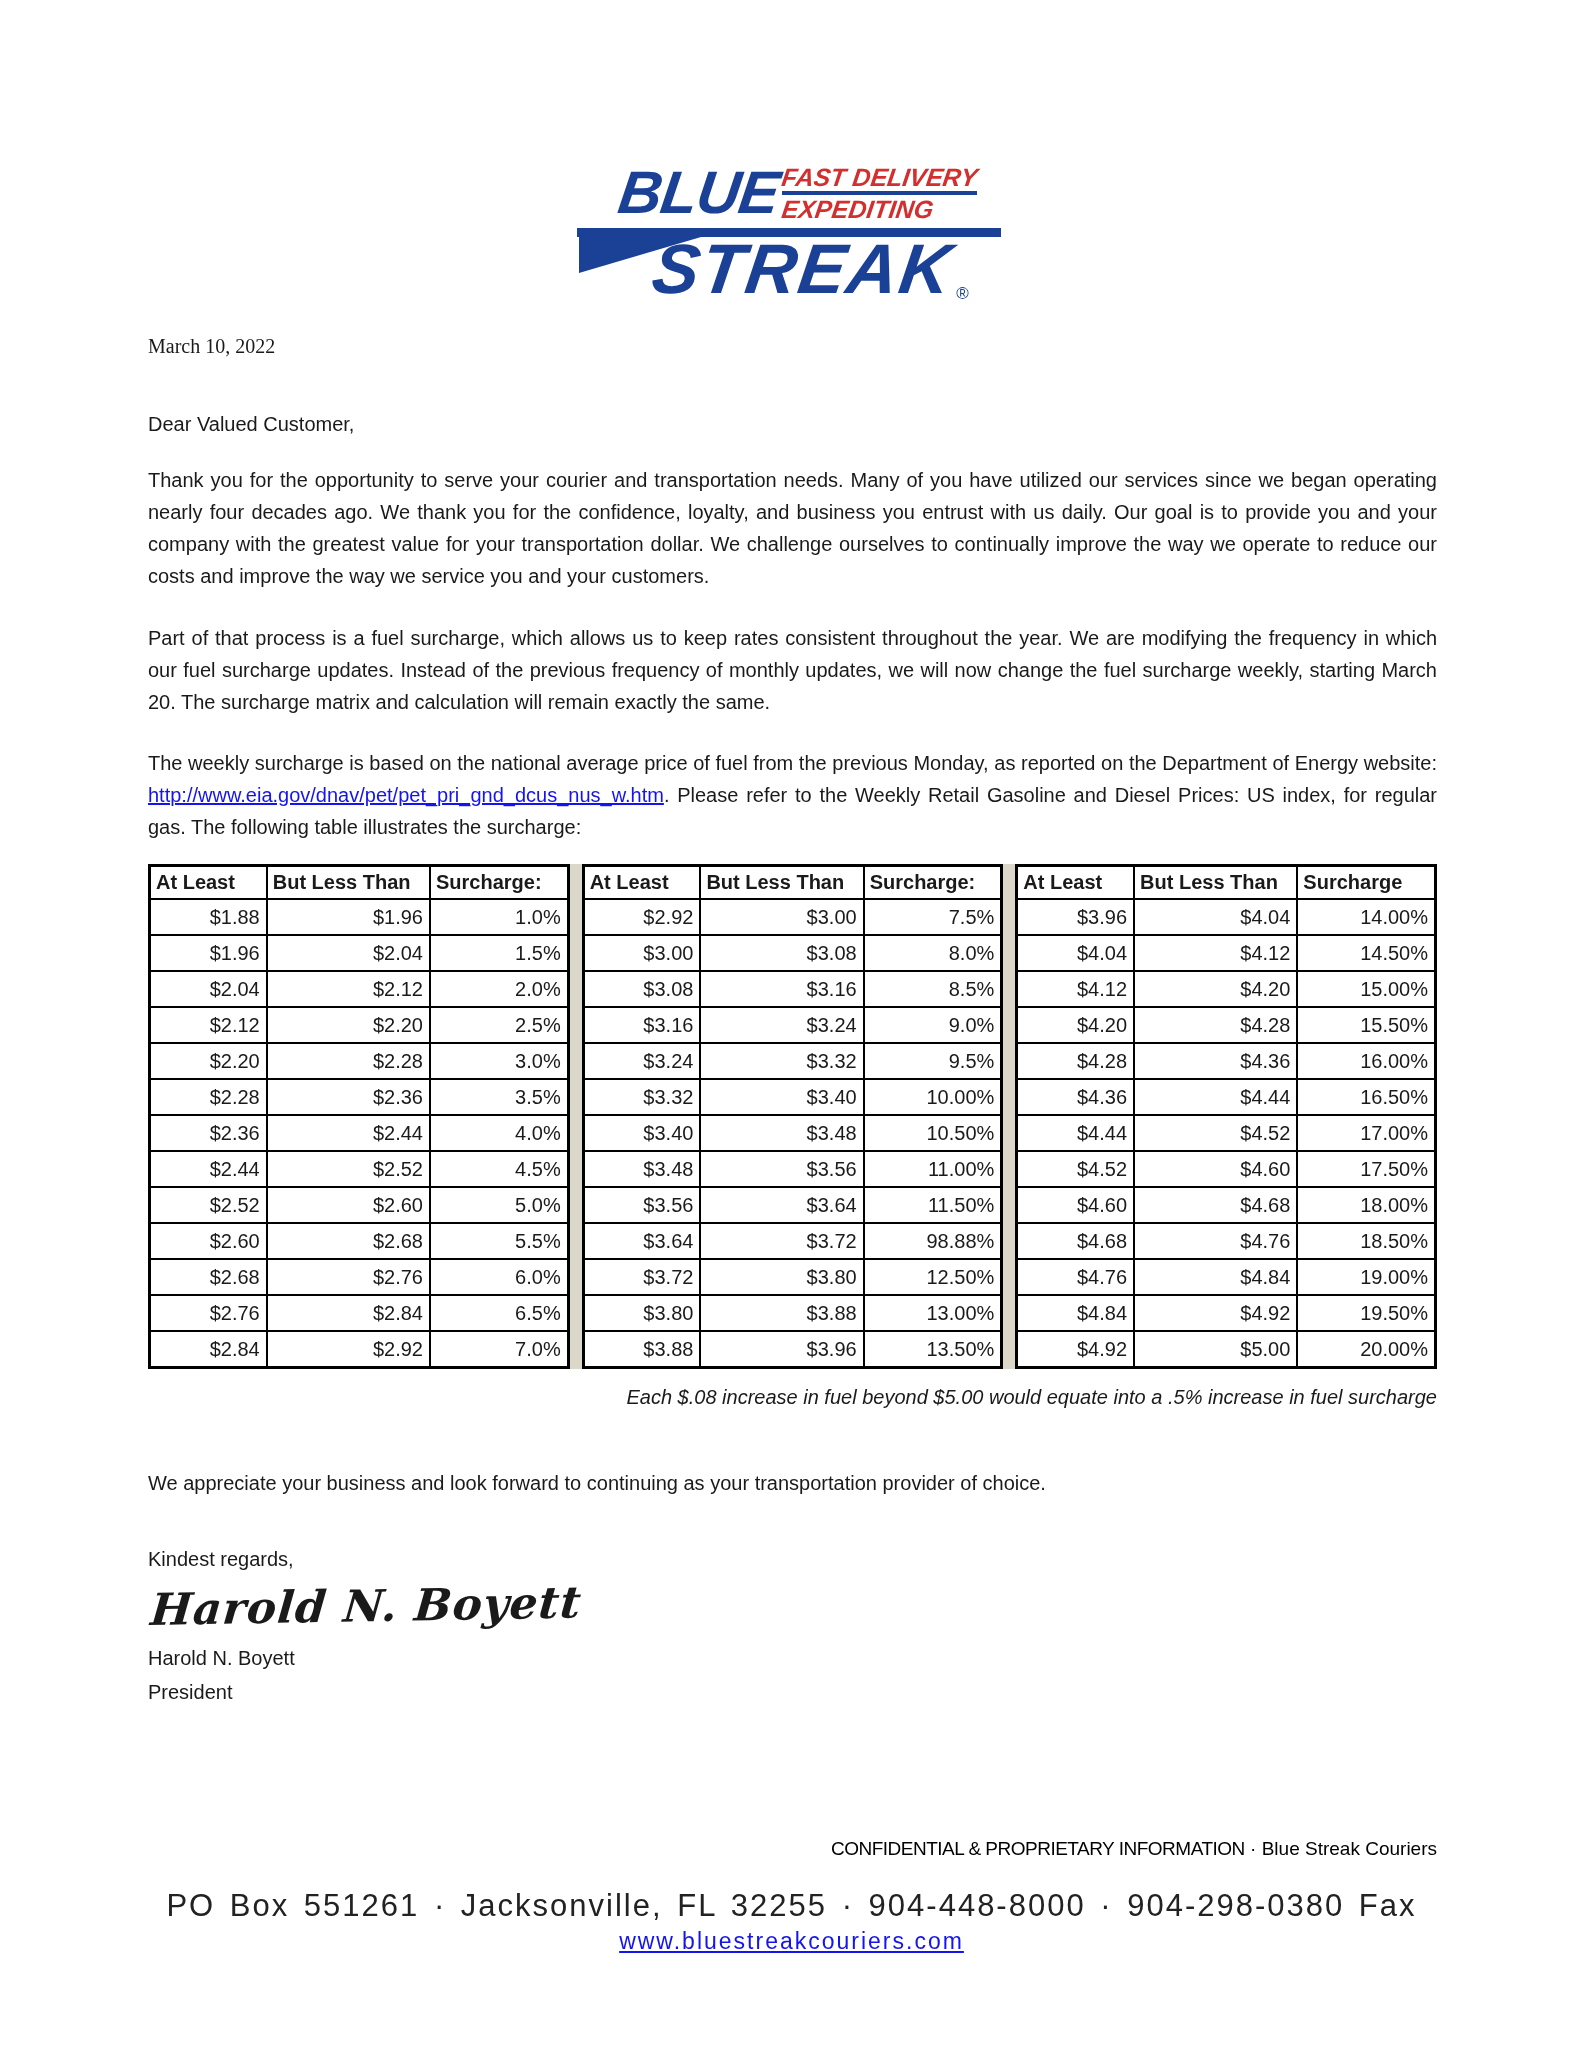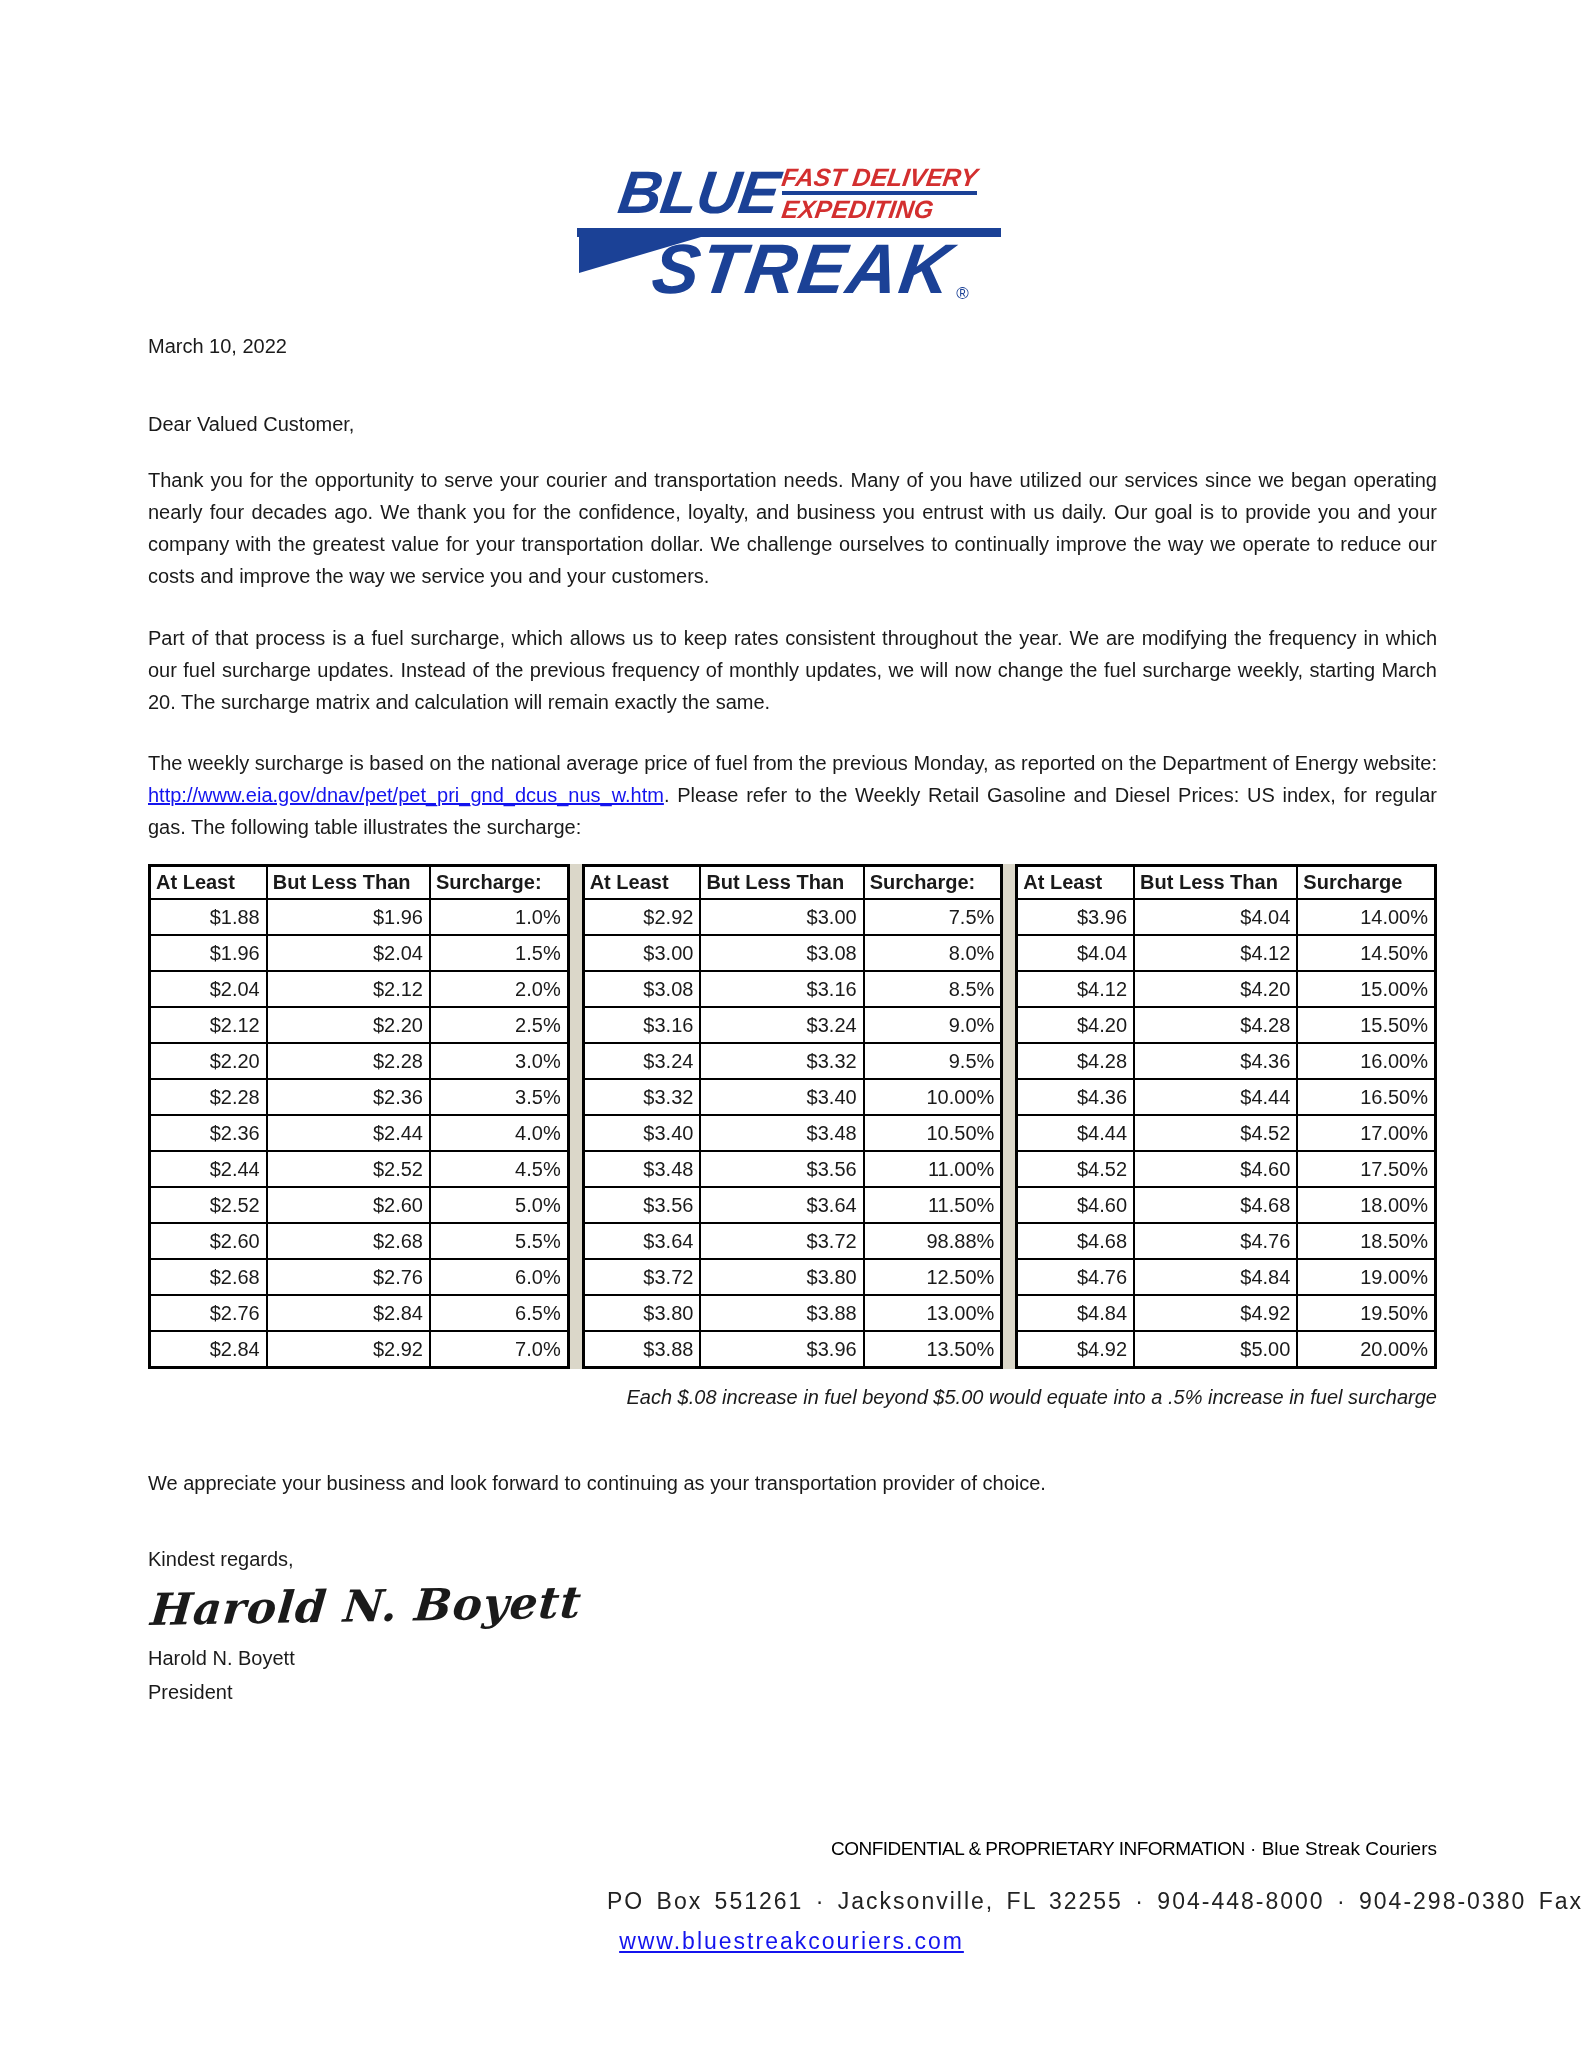--- a/index.html
+++ b/index.html
@@ -41,21 +41,21 @@
   .logo-row2{position:absolute;top:70px;left:76px;display:flex;align-items:flex-end;}
   .streak-word{
     font-size:70px;font-weight:bold;font-style:italic;line-height:74px;
     color:var(--brand-blue);letter-spacing:2px;transform:skewX(-8deg);
   }
   .rmark{font-size:17px;color:var(--brand-blue);margin-left:4px;line-height:24px;}
 
   
   .content{position:absolute;top:330px;left:148px;right:146px;}
   .content p{margin:0;font-size:20px;line-height:32px;}
-  .date{margin:0;}
+  .date{margin:0;font-family:Liberation Serif, serif;}
   .salutation{margin-top:46px !important;}
   .justify{text-align:justify;}
   .p1{margin-top:24px !important;}
   .p2{margin-top:30px !important;}
   .p3{margin-top:29px !important;}
   .link{color:var(--link-blue);text-decoration:underline;}
 
   
   .tables-row{display:flex;margin-top:21px;align-items:stretch;}
   .surcharge-table{flex:1 1 0;border-collapse:collapse;table-layout:fixed;border:3px solid #000;}
@@ -81,22 +81,22 @@
     transform-origin:left bottom;width:fit-content;letter-spacing:1px;
   }
   .signer{line-height:34px !important;}
 
   
   .confidential{
     position:absolute;top:1838px;right:146px;font-size:19px;color:#000;
   }
   .conf-bold{font-weight:normal;letter-spacing:-0.5px;}
   .footer-address{
-    position:absolute;top:1888px;left:0;right:0;text-align:right;
-    font-size:23px;letter-spacing:2px;word-spacing:4px;color:#222;
+    position:absolute;top:1888px;left:0;right:0;text-align:center;
+    font-size:31px;letter-spacing:2px;word-spacing:4px;color:#222;
   }
   .footer-site{
     position:absolute;top:1928px;left:0;right:0;text-align:center;
     font-size:23px;letter-spacing:2px;
   }
   .site-link{color:var(--link-blue);}
 </style>
 </head>
 <body>
 

